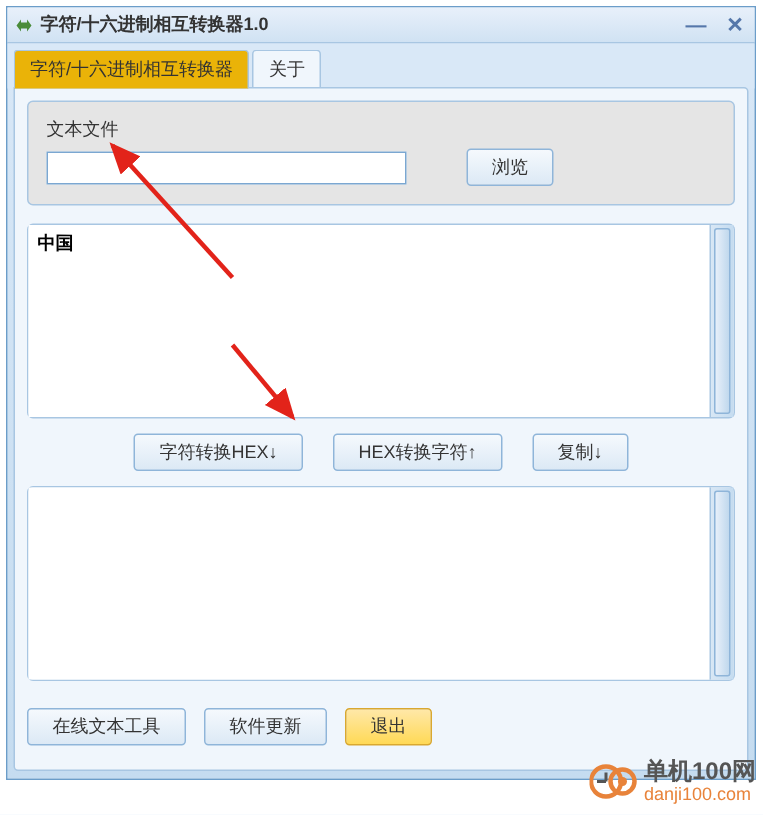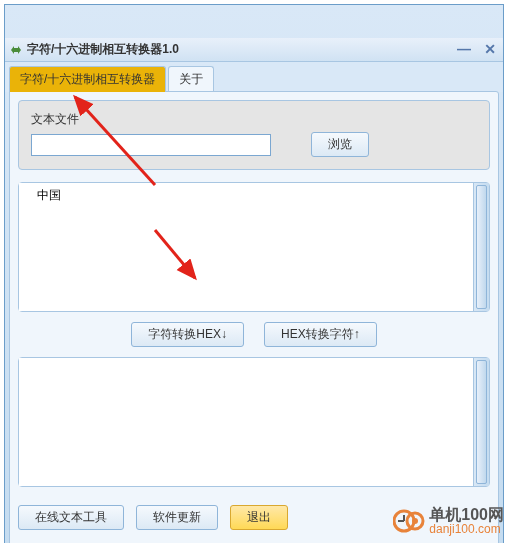--- a/index.html
+++ b/index.html
@@ -21,21 +21,20 @@
       background: linear-gradient(to bottom, #d9e8f7, #c5dcf0);
       margin: 4px;
     }
     .titlebar {
       height: 24px;
       background: linear-gradient(to bottom, #e8f0fa, #d0e2f3);
       display: flex;
       align-items: center;
       padding: 0 4px;
       border-bottom: 1px solid #a8c6e2;
-      margin-top: 33px;
     }
     .titlebar-icon {
       width: 14px;
       height: 14px;
       margin-right: 4px;
       display: inline-block;
     }
     .titlebar-text {
       flex: 1;
       color: #333;
@@ -121,24 +120,25 @@
       border: 1px solid #a8c6e2;
       border-radius: 4px;
       background: #fff;
       height: 130px;
       display: flex;
       margin-bottom: 8px;
     }
     .textarea {
       flex: 1;
       border: none;
-      padding: 4px 18px;
+      padding: 4px 6px;
       resize: none;
       font-family: inherit;
       outline: none;
+      font-weight: bold;
     }
     .scrollbar {
       width: 16px;
       background: linear-gradient(to right, #d8e7f5, #c5dcf0);
       border-left: 1px solid #a8c6e2;
     }
     .scrollbar-thumb {
       margin: 2px;
       height: calc(100% - 4px);
       background: linear-gradient(to right, #e8f0fa, #c0d8ed);
@@ -227,20 +227,21 @@
     <div class="textarea-wrap">
       <textarea class="textarea" style="">中国</textarea>
       <div class="scrollbar">
           <div class="scrollbar-thumb"></div>
         </div>
     </div>
 
     <div class="action-buttons">
       <button class="btn">字符转换HEX↓</button>
       <button class="btn">HEX转换字符↑</button>
+      <button class="btn">复制↓</button>
     </div>
 
     <div class="textarea-wrap">
       <textarea class="textarea" style=""></textarea>
       <div class="scrollbar">
           <div class="scrollbar-thumb"></div>
         </div>
     </div>
 
     <div class="bottom-buttons">

